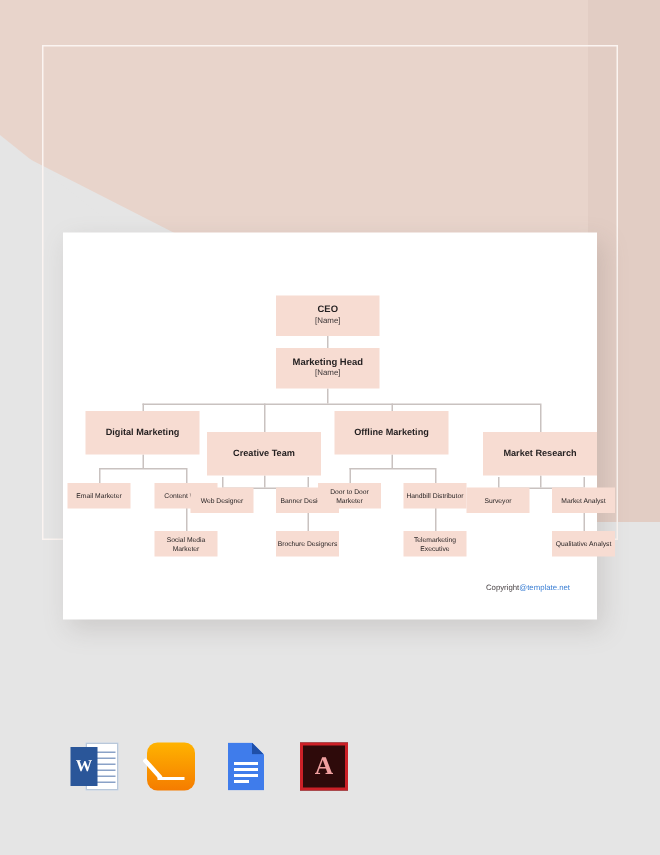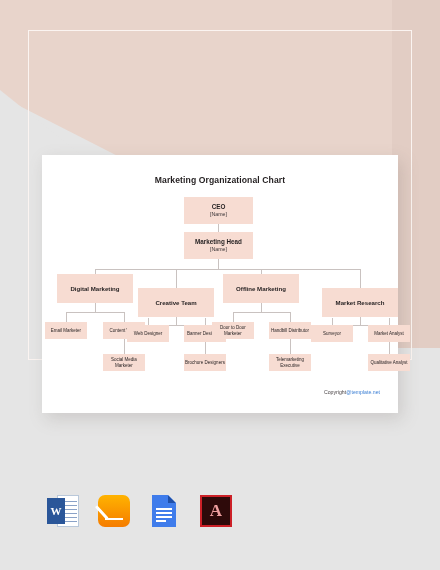--- a/index.html
+++ b/index.html
@@ -182,21 +182,20 @@
 
 <div id="stage">
 
   <div class="blush-main"></div>
   <div class="blush-right"></div>
   <div class="grey-wedge"></div>
   <div class="inset-frame"></div>
 
   <div class="doc-card">
 
-    <div class="doc-title">Marketing Organizational Chart</div>
 
     <div class="conn v" style="left:176px; top:69px; height:8px;"></div>
 
     <div class="conn v" style="left:176px; top:104px; height:10px;"></div>
     <div class="conn h" style="left:53px; top:114px; width:265px;"></div>
 
     <div class="conn v" style="left:53px;  top:114px; height:5px;"></div>
     <div class="conn v" style="left:134px; top:114px; height:19px;"></div>
     <div class="conn v" style="left:219px; top:114px; height:5px;"></div>
     <div class="conn v" style="left:318px; top:114px; height:19px;"></div>

